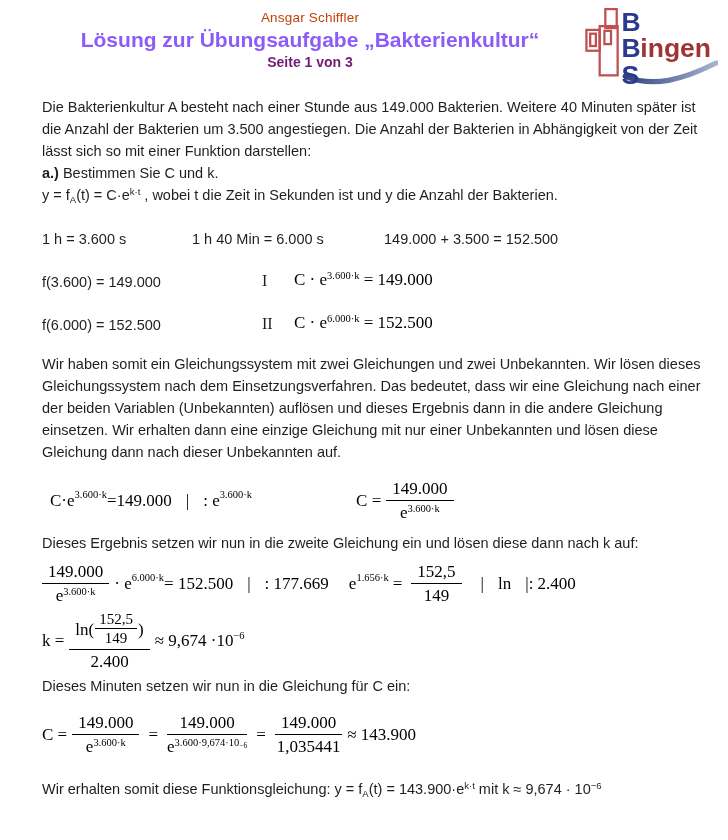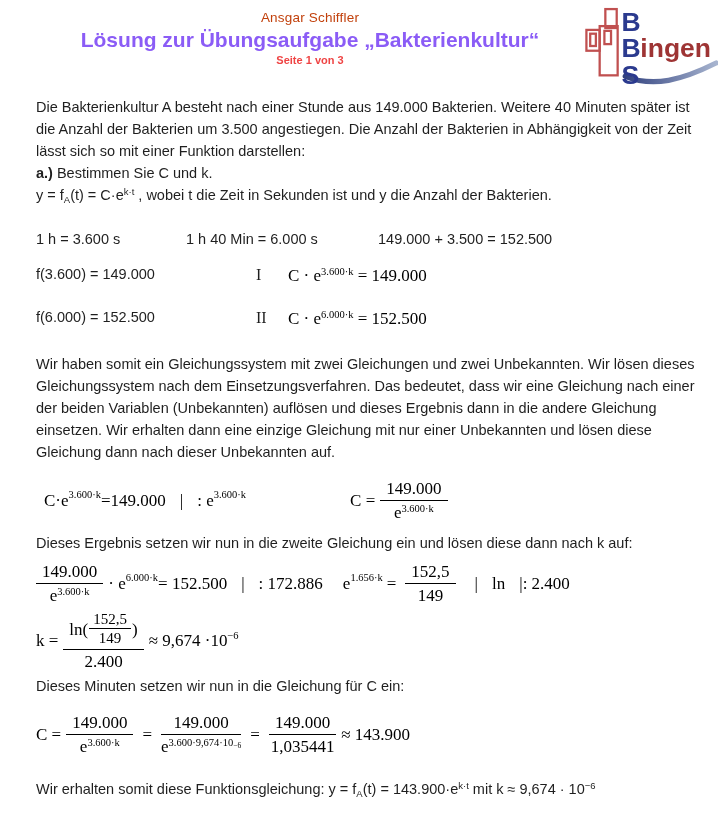--- a/index.html
+++ b/index.html
@@ -2,34 +2,34 @@
 <html><head>
 <meta charset="utf-8">
 <style>
   html,body{margin:0;padding:0;background:#ffffff;}
   .page{position:relative;width:728px;height:840px;background:#fff;overflow:hidden;
         font-family:"Liberation Sans",sans-serif;color:#1f1f1f;}
   
   .header{position:absolute;top:10px;left:0;width:620px;text-align:center;}
   .author{font-size:13.5px;font-weight:normal;color:#c2410c;letter-spacing:.2px;}
   .title{margin:3px 0 2px 0;font-size:21px;font-weight:bold;color:#8b5cf6;}
-  .page-indicator{font-size:11px;font-weight:bold;color:#ef4444;}
+  .page-indicator{font-size:14px;font-weight:bold;color:#701a75;}
   .logo{position:absolute;top:4px;right:10px;width:142px;height:84px;}
   
-  .content{position:absolute;left:36px;top:96px;width:660px;}
+  .content{position:absolute;left:42px;top:96px;width:660px;}
   .para{margin:0;font-size:14.5px;line-height:22px;}
   .line{font-size:14.5px;line-height:22px;}
   .ssub{font-size:9.5px;position:relative;top:3px;}
   .ssup{font-size:9.5px;position:relative;top:-5px;}
   b.task{font-weight:bold;}
   
   .given-row{display:flex;margin-top:23px;font-size:14.5px;}
   .gcol1{width:150px;}
   .gcol2{width:192px;}
-  .eq-row{display:flex;align-items:flex-start;margin-top:19px;font-size:14.5px;height:24px;}
+  .eq-row{display:flex;align-items:flex-end;margin-top:19px;font-size:14.5px;height:24px;}
   .eqleft{width:220px;}
   .eqlabel{width:32px;font-family:"Liberation Serif",serif;font-size:16px;}
   
   .math{font-family:"Liberation Serif","DejaVu Serif",serif;font-size:17px;color:#000;}
   .mrow{display:flex;align-items:center;}
   .msup{font-size:10.5px;position:relative;top:-6px;letter-spacing:0;}
   .msupsup{font-size:7.5px;position:relative;top:-4px;}
   .pipe{margin:0 14px;}
   .frac{display:inline-flex;flex-direction:column;vertical-align:middle;margin:0 5px;}
   .frac .num{padding:0 6px 1px 6px;border-bottom:1.4px solid #000;text-align:center;line-height:1.15;}
@@ -129,21 +129,21 @@
       <span class="frac" style="margin-left:0;">
         <span class="num">149.000</span>
         <span class="den"><span>e</span><span class="msup">3.600·k</span></span>
       </span>
       <span class="numwrap">
           <span>· e</span>
           <span class="msup">6.000·k</span>
         </span>
       <span> = 152.500</span>
       <span class="pipe">|</span>
-      <span>: 172.886</span>
+      <span>: 177.669</span>
       <span style="width:20px;"></span>
       <span class="numwrap">
           <span>e</span>
           <span class="msup">1.656·k</span>
         </span>
       <span style="margin:0 4px;">=</span>
       <span class="frac">
         <span class="num">152,5</span>
         <span class="den">149</span>
       </span>

